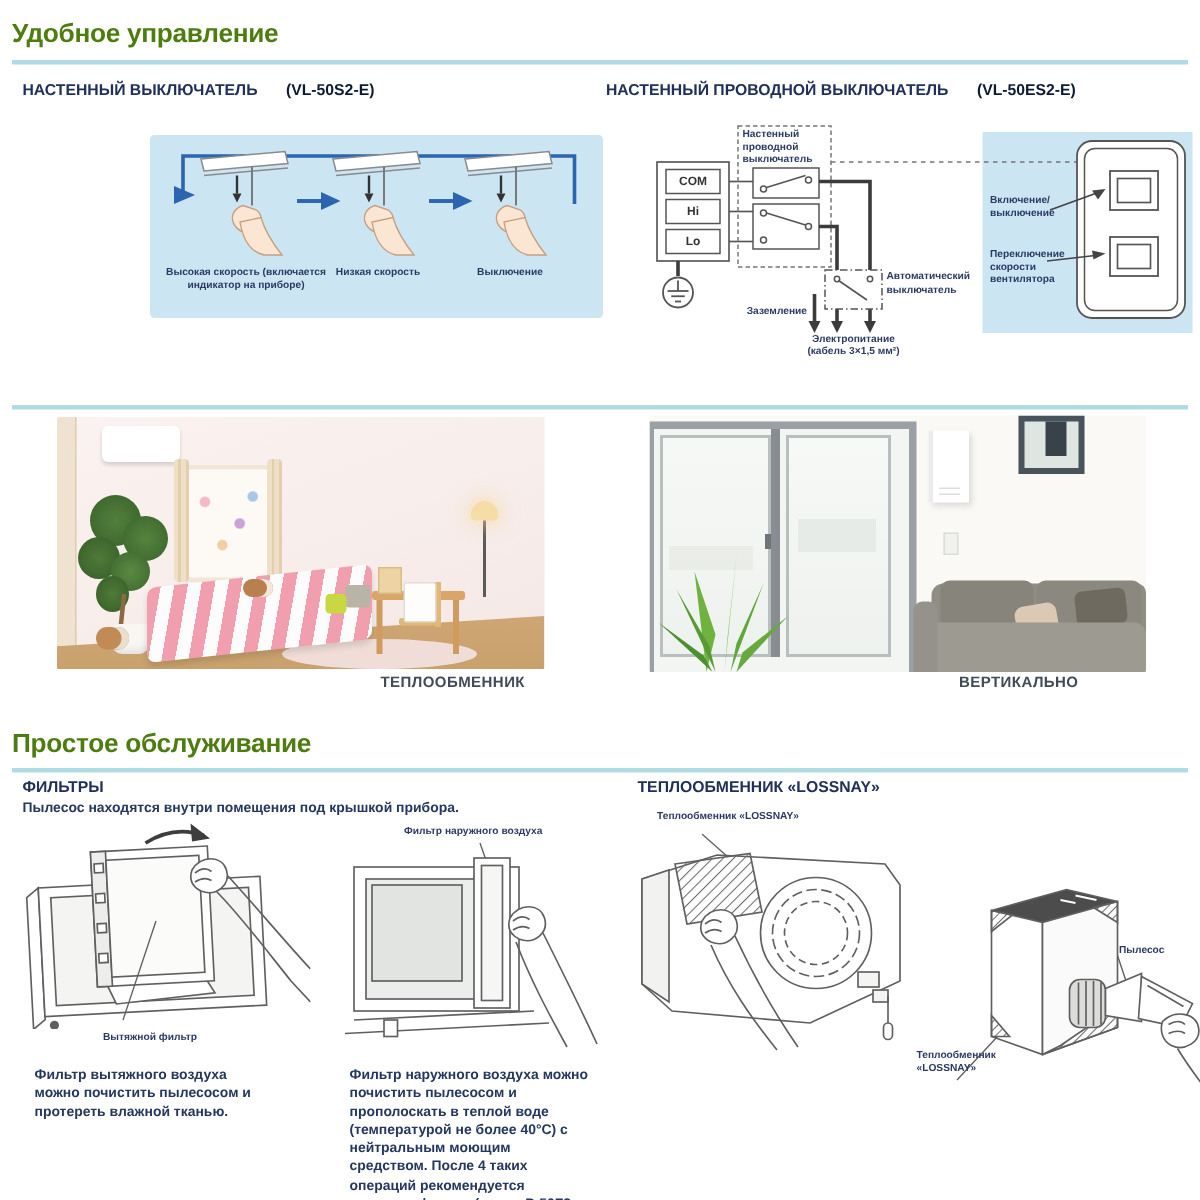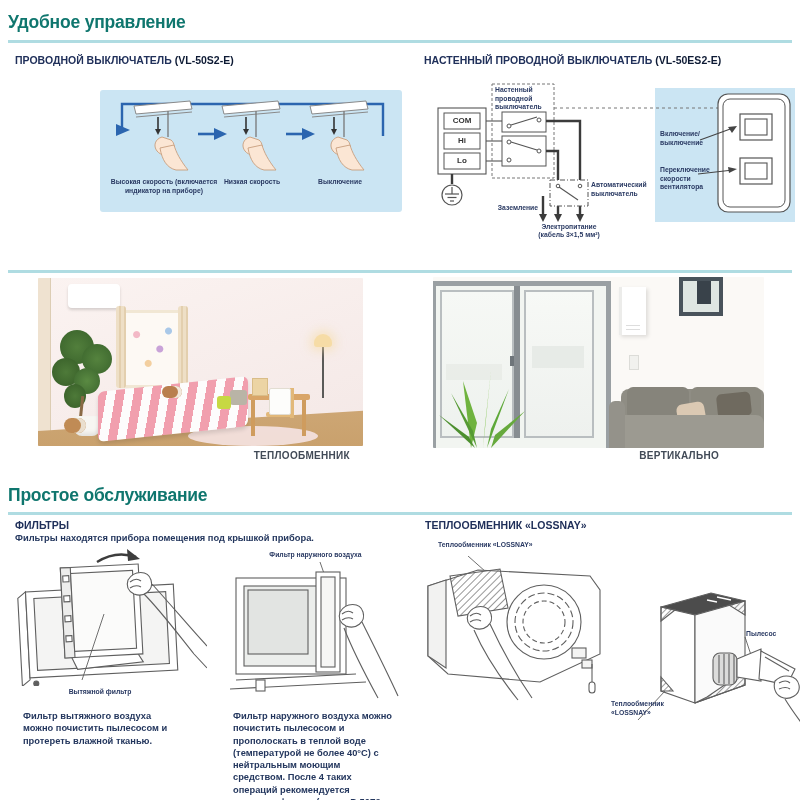--- a/index.html
+++ b/index.html
@@ -1,43 +1,43 @@
 <!DOCTYPE html>
 <html><head>
 <meta charset="utf-8">
 <style>
   html,body{margin:0;padding:0;background:#fff;}
   .page{position:relative;width:800px;height:800px;background:#fff;overflow:hidden;
         font-family:"Liberation Sans",sans-serif;color:#22365c;}
   .abs{position:absolute;}
-  .sec-title{font-size:17.5px;font-weight:700;color:#0f766e;letter-spacing:-0.2px;}
+  .sec-title{font-size:17.5px;font-weight:700;color:#4d7c0f;letter-spacing:-0.2px;}
   .rule{height:3px;background:#AFDCE2;}
   .subhead{font-size:10.5px;font-weight:700;color:#20305a;letter-spacing:0;}
-  .subhead .model{color:#0d1a34;font-weight:800;margin-left:3px;text-align:right;}
+  .subhead .model{color:#0d1a34;font-weight:800;margin-left:19px;text-align:right;}
   .smalllbl{font-size:6.8px;line-height:8.6px;font-weight:700;color:#2a3a63;}
   .terml{font-size:8px;line-height:16px;font-weight:700;color:#333;text-align:center;}
   .bodytxt{font-size:9.3px;line-height:12.3px;font-weight:600;color:#24375e;}
   .caption{font-size:10px;font-weight:700;color:#414a57;letter-spacing:0.3px;text-align:right;}
   .center{text-align:center;}
   .right{text-align:right;}
   .photo{overflow:hidden;border-radius:1px;}
   svg{display:block;}
 </style>
 </head>
 <body>
 
 <div class="page">
 
   <div class="abs sec-title" style="left:8px;top:12px;">Удобное управление</div>
   <div class="abs rule" style="left:8px;top:40px;width:784px;"></div>
 
   <div class="abs subhead" style="left:15px;top:54px;">
-    <span>ПРОВОДНОЙ ВЫКЛЮЧАТЕЛЬ</span><span class="model">(VL-50S2-E)</span>
-  </div>
-  <div class="abs subhead" style="left:424px;top:54px;">
+    <span>НАСТЕННЫЙ ВЫКЛЮЧАТЕЛЬ</span><span class="model">(VL-50S2-E)</span>
+  </div>
+  <div class="abs subhead" style="left:404px;top:54px;">
     <span>НАСТЕННЫЙ ПРОВОДНОЙ ВЫКЛЮЧАТЕЛЬ</span><span class="model">(VL-50ES2-E)</span>
   </div>
 
   <div class="abs" style="left:100px;top:90px;width:302px;height:122px;background:#CBE5F3;border-radius:3px;">
     <svg width="302" height="122" viewBox="0 0 302 122">
 
       <g>
         <polyline points="283,46 283,14 22,14 22,38" fill="none" stroke="#2B65AF" stroke-width="2.4"></polyline>
         <polygon points="16,34 16,46 30,40" fill="#2B65AF"></polygon>
       </g>
@@ -254,21 +254,21 @@
     </div>
   </div>
 
   <div class="abs caption" style="left:38px;top:450px;width:312px;">ТЕПЛООБМЕННИК</div>
   <div class="abs sec-title" style="left:8px;top:485px;">Простое обслуживание</div>
 
   <div class="abs caption" style="left:433px;top:450px;width:286px;">ВЕРТИКАЛЬНО</div>
   <div class="abs rule" style="left:8px;top:512px;width:784px;"></div>
 
   <div class="abs subhead" style="left:15px;top:519px;">ФИЛЬТРЫ</div>
-  <div class="abs bodytxt" style="left:15px;top:532px;width:360px;">Фильтры находятся прибора помещения под крышкой прибора.</div>
+  <div class="abs bodytxt" style="left:15px;top:532px;width:360px;">Пылесос находятся внутри помещения под крышкой прибора.</div>
   <div class="abs subhead" style="left:425px;top:519px;">ТЕПЛООБМЕННИК «LOSSNAY»</div>
 
   <svg class="abs" style="left:12px;top:548px;" width="195" height="138" viewBox="0 0 195 138">
     <path d="M85,14 Q104,2 124,9" fill="none" stroke="#3d3d3d" stroke-width="2.4"></path>
     <polygon points="128,11 115,1 116,13" fill="#3d3d3d"></polygon>
     <g stroke="#5f5f5f" fill="#fff" stroke-width="1.1" transform="rotate(-3 90 90)">
       <polygon points="8,46 16,40 16,128 8,134"></polygon>
       <rect x="16" y="40" width="148" height="86"></rect>
       <rect x="24" y="47" width="132" height="72" fill="#f4f4f3"></rect>
       <polygon points="58,106 122,102 130,116 64,120"></polygon>

